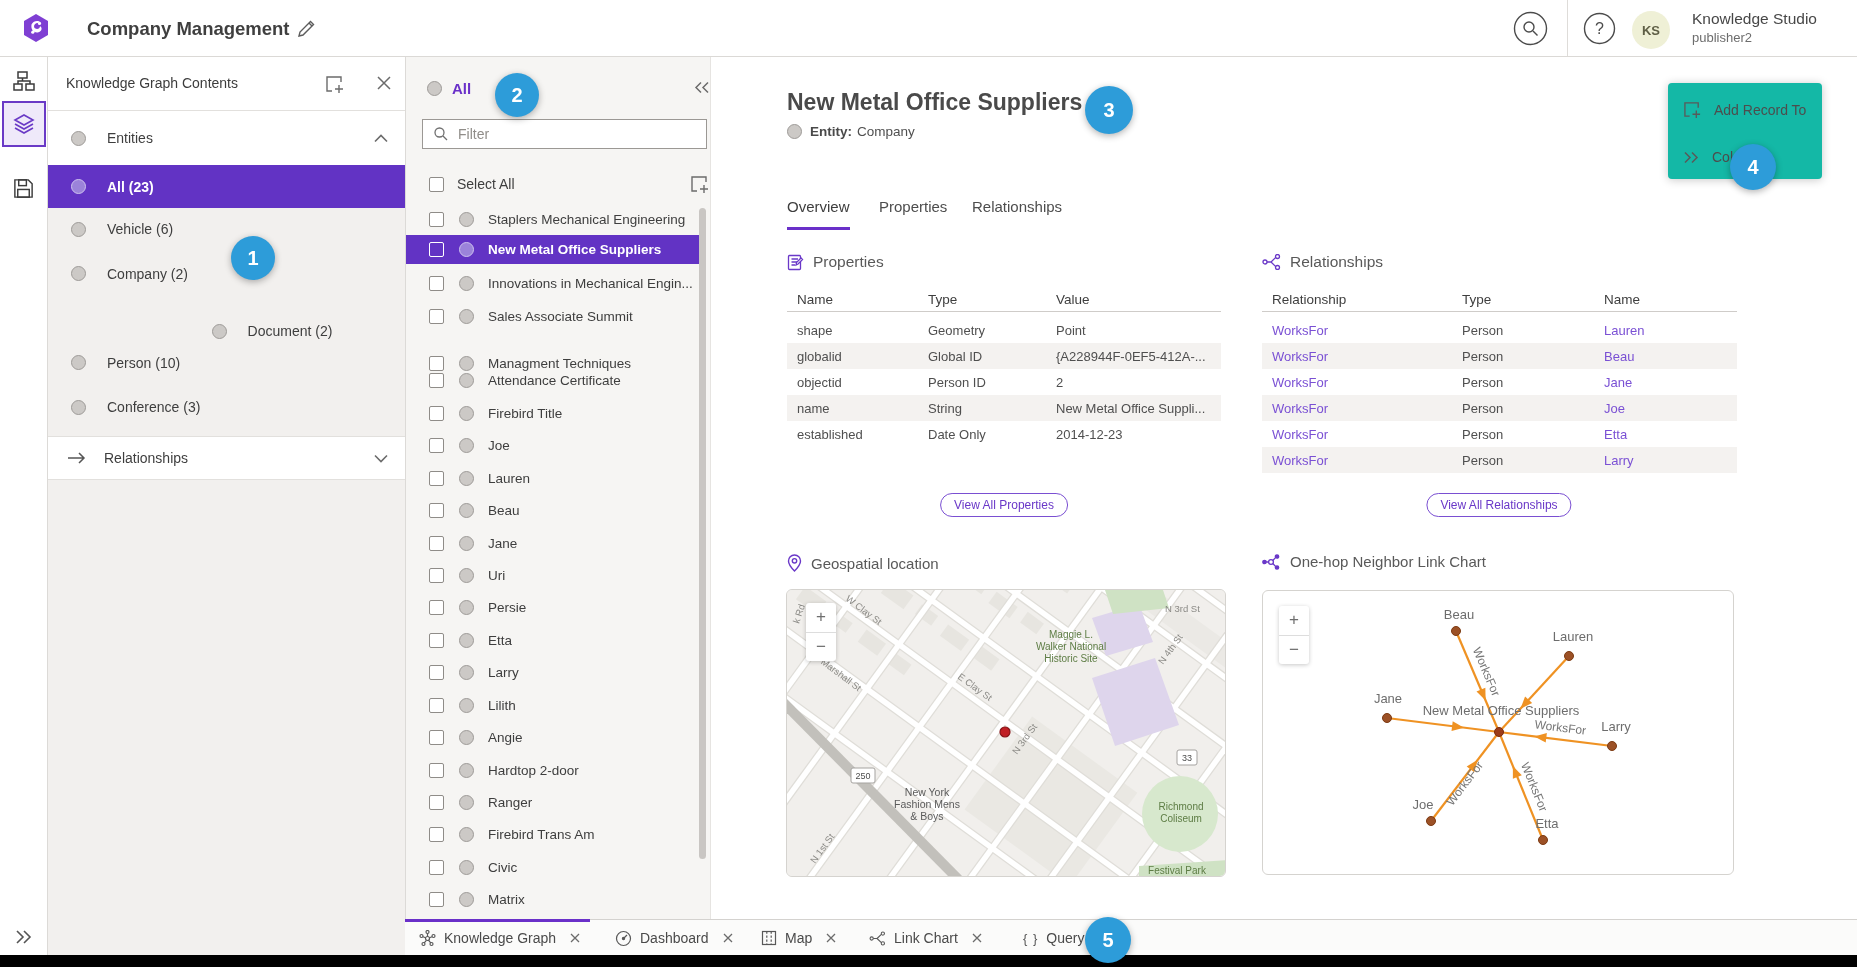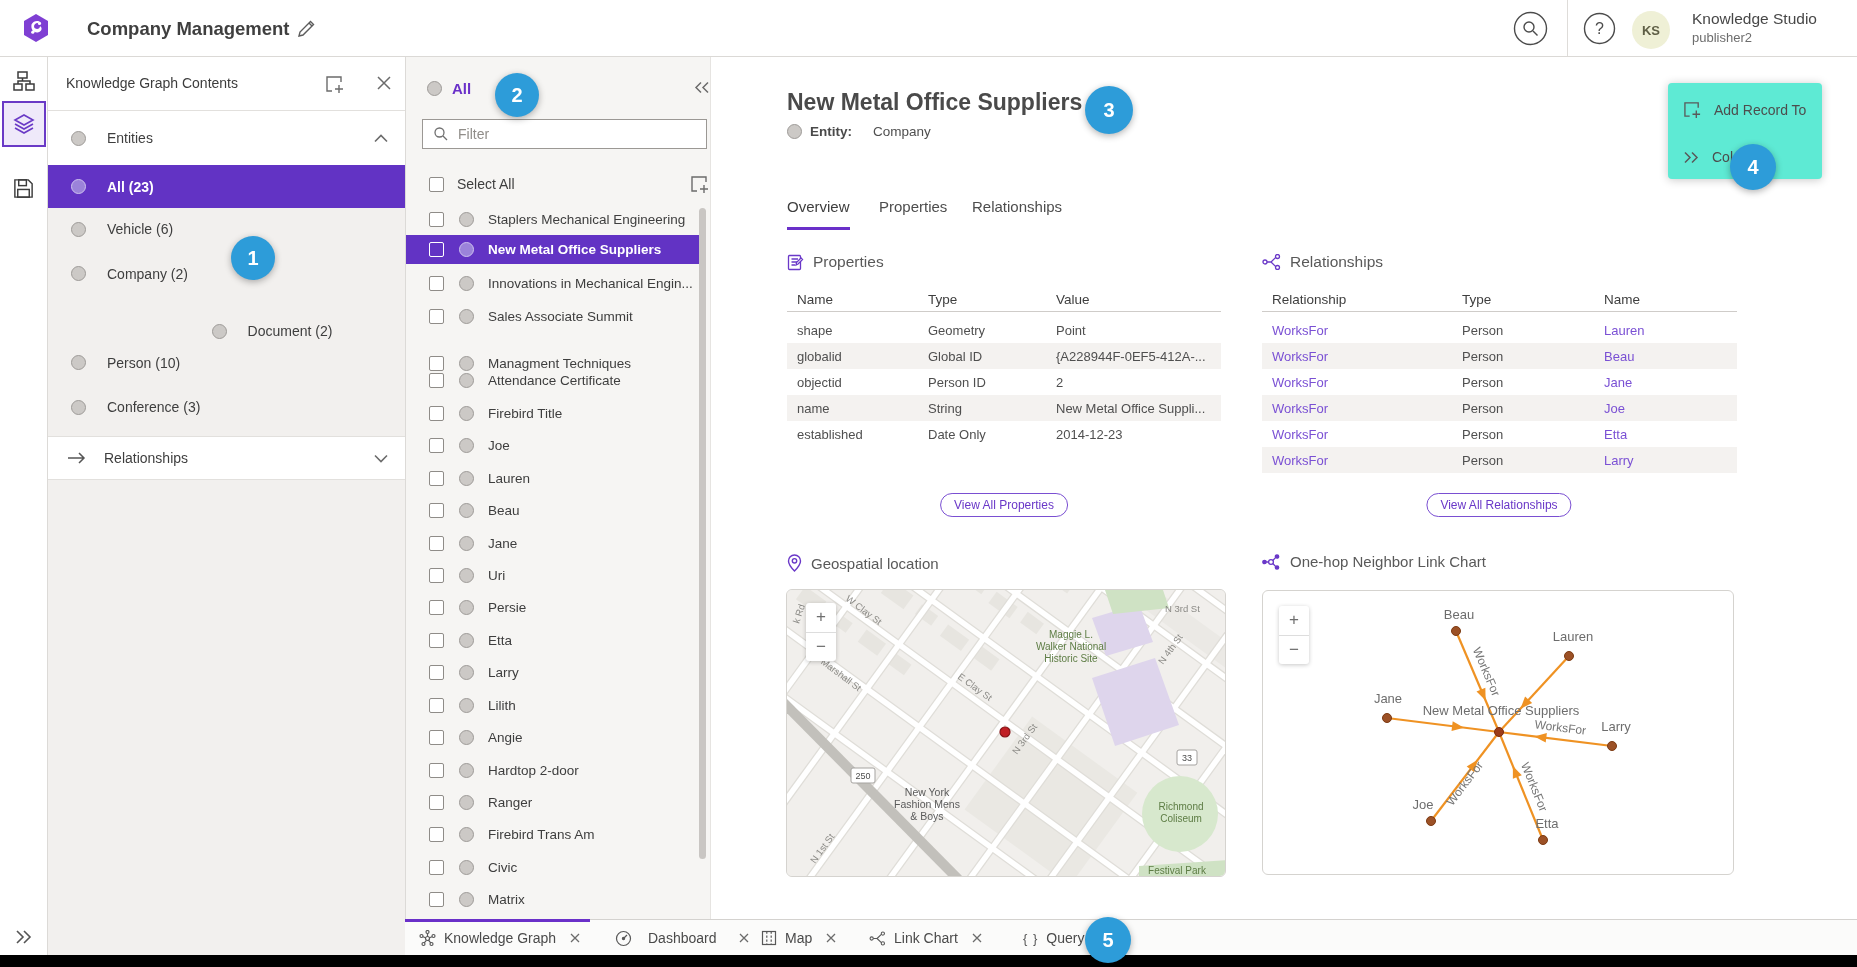--- a/index.html
+++ b/index.html
@@ -57,21 +57,21 @@
 .p2item.selected{background:#6233c4}
 .p2item.selected .gcircle{background:#9b83da;border-color:#cec2ef}
 .p2item.selected .cbox{border-color:#fff;background:transparent}
 .p2item.selected .p2label{color:#fff;font-weight:700}
 #p2-scrollbar{position:absolute;left:293px;top:151px;width:7px;height:651px;background:#c9c6c3;border-radius:4px}
 
 #main{position:absolute;left:710px;top:57px;width:1147px;height:862px;background:#fff;border-left:1px solid #e6e4e1;z-index:2}
 #detail-title{position:absolute;left:76px;top:32px;font-size:23px;font-weight:700;color:#4a4a4a}
 #entity-line{position:absolute;left:76px;top:66px;height:16px;display:flex;align-items:center}
 #entity-circle{width:15px;height:15px;border-radius:50%;background:#ccc9c6;border:1px solid #9e9b98;margin-right:8px}
-#entity-label{font-size:13.5px;font-weight:700;color:#4a4a4a;margin-right:21px}
+#entity-label{font-size:13.5px;font-weight:700;color:#4a4a4a;margin-right:5px}
 #entity-value{font-size:13.5px;color:#4f4f4f}
 .tab{position:absolute;top:141px;font-size:15px;color:#4d4d4d;padding-bottom:12px}
 .tab.active{border-bottom:3px solid #6a30c9;color:#3e3e3e}
 
 .sec-head{position:absolute;display:flex;align-items:center;color:#595959;font-size:15.5px}
 .sec-head .ichead{margin-right:9px;color:#6a38c8}
 .dtable{position:absolute;font-size:13px;color:#4f4f4f}
 .dt-header{display:grid;height:20px;align-items:center;color:#3e3e3e;font-size:13.5px}
 .dt-sep{height:1px;background:#cfccc9;margin-top:2px;margin-bottom:5px}
 .dt-row{display:grid;height:26px;align-items:center}
@@ -83,21 +83,21 @@
 .zoomctl .zbtn{flex:1;display:flex;align-items:center;justify-content:center;font-size:17px;color:#6e6e6e}
 .zoomctl .zdiv{height:1px;background:#ddd}
 
 #tabbar{position:absolute;left:405px;top:919px;width:1452px;height:36px;background:#fbfbfa;border-top:1px solid #d4d2cf;z-index:4}
 #tab-indicator{position:absolute;left:0;top:-1px;width:185px;height:3px;background:#6a30c9}
 .btab{position:absolute;top:0;height:36px;display:flex;align-items:center}
 .btab .ticon{color:#585858;margin-right:8px}
 .btab .tlabel{font-size:14px;color:#4a4a4a}
 .btab .tclose{margin-left:14px;color:#6b6b6b}
 
-#ctx-menu{position:absolute;left:1668px;top:83px;width:154px;height:96px;background:#5eead4;border-radius:4px;box-shadow:0 1px 10px rgba(0,0,0,.22);z-index:7}
+#ctx-menu{position:absolute;left:1668px;top:83px;width:154px;height:96px;background:#14b8a6;border-radius:4px;box-shadow:0 1px 10px rgba(0,0,0,.22);z-index:7}
 .menu-item{position:absolute;left:0;width:154px;height:44px;display:flex;align-items:center}
 .menu-item .micon{margin-left:15px;margin-right:12px;color:#595959}
 .menu-item .mlabel{font-size:14px;color:#4d4d4d}
 .ann{position:absolute;border-radius:50%;background:#2d9cd9;color:#fff;font-weight:700;display:flex;align-items:center;justify-content:center;box-shadow:0 2px 7px rgba(0,0,0,.3);z-index:9;font-size:20px}
 #blackstrip{position:absolute;left:0;top:955px;width:1857px;height:12px;background:#000;z-index:8}
 </style>
 </head>
 <body>
 
 <div id="topbar">
@@ -675,21 +675,21 @@
             <path d="M8.5 3.5 V6.5 M13 6.8 L10.4 7.8 M11.8 12.8 L9.6 10.3 M5.2 12.8 L7.4 10.3 M4 6.8 L6.6 7.8"></path>
           </svg>
         </span>
         <span class="tlabel">Knowledge Graph</span>
         <span class="tclose">
           <svg width="10" height="10" viewBox="0 0 10 10" stroke="#6b6b6b" stroke-width="1.3">
             <path d="M1 1 L9 9 M9 1 L1 9"></path>
           </svg>
         </span>
       </div>
-      <div class="btab" style="left: 210px; gap: 8px;">
+      <div class="btab" style="left: 210px;">
         <span class="ticon">
           <svg width="17" height="17" viewBox="0 0 17 17" fill="none" stroke="#585858" stroke-width="1.2">
             <circle cx="8.5" cy="8.5" r="7"></circle>
             <path d="M8.5 8.5 L12 5"></path>
             <circle cx="8.5" cy="8.5" r="1.1" fill="#585858"></circle>
           </svg>
         </span>
         <span class="tlabel">Dashboard</span>
         <span class="tclose">
           <svg width="10" height="10" viewBox="0 0 10 10" stroke="#6b6b6b" stroke-width="1.3">

